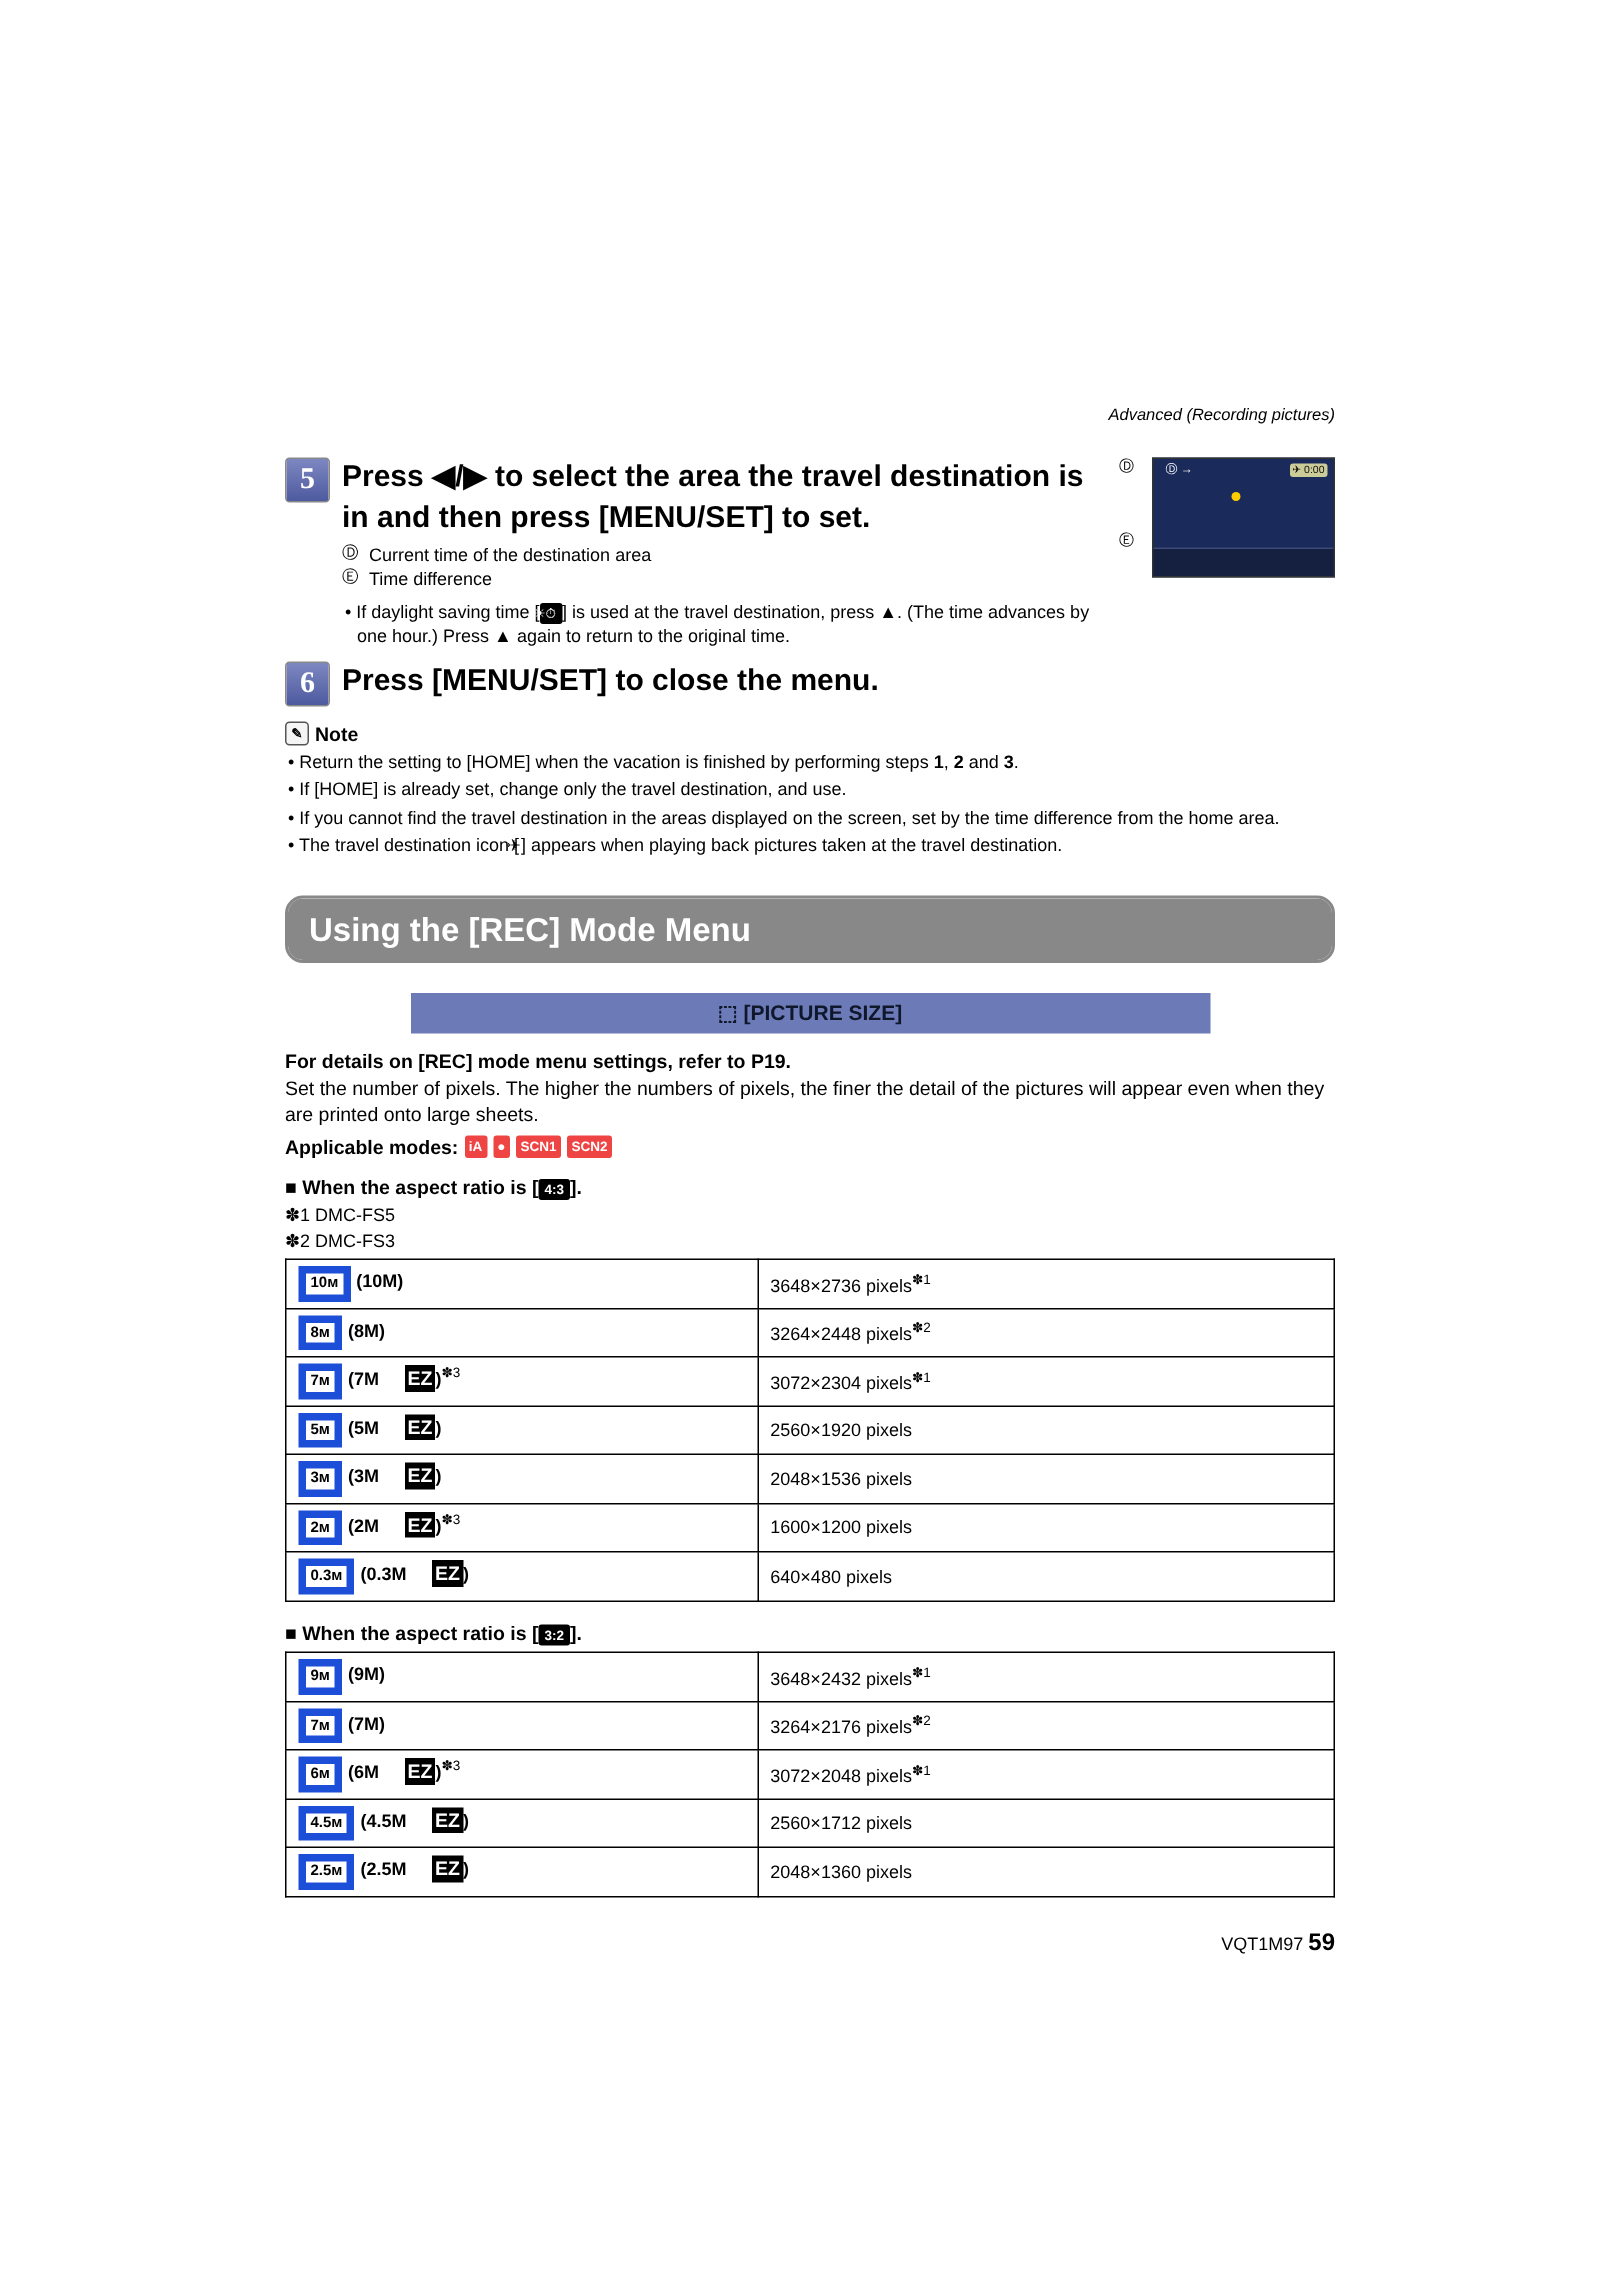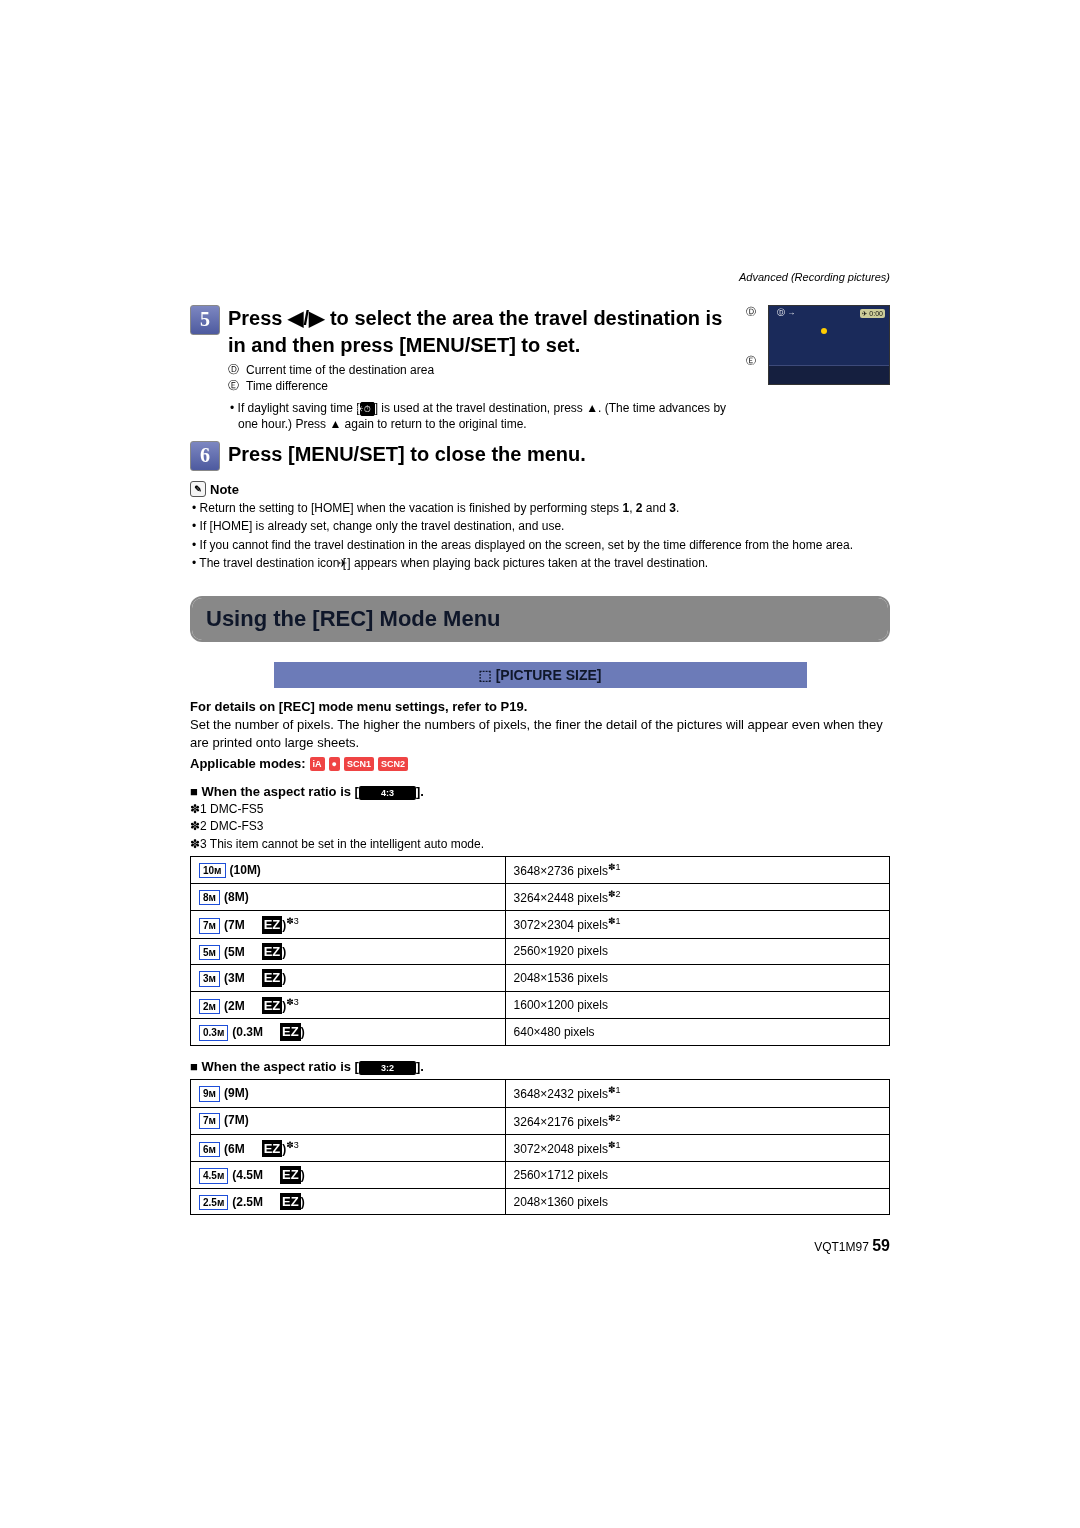--- a/index.html
+++ b/index.html
@@ -15,31 +15,31 @@
 .bul{padding-left:10px;text-indent:-8px;font-size:12px;margin:2px 0}
 .map-thumb{width:120px;height:78px;background:#1a2a5a;border:1px solid #333;flex-shrink:0;position:relative;margin-left:4px}
 .map-thumb::after{content:"";position:absolute;left:0;right:0;bottom:0;height:18px;background:#151f3f;border-top:1px solid #3d4a7a}
 .map-dot{position:absolute;width:6px;height:6px;background:#ffcc00;border-radius:50%;top:22px;left:52px}
 .map-de{position:absolute;left:8px;top:2px;font-size:8px;color:#fff}
 .map-clock{position:absolute;right:4px;top:3px;font-size:7px;color:#111;background:#cc9;padding:0 2px;border-radius:2px}
 .map-bottom{position:absolute;left:4px;bottom:2px;font-size:7px;color:#fff;letter-spacing:0}
 .note-hd{display:flex;align-items:center;gap:4px;font-weight:bold;margin-top:10px}
 .note-icon{width:14px;height:14px;border:1px solid #555;border-radius:3px;display:inline-flex;align-items:center;justify-content:center;font-size:9px;background:#f5f5f5}
 .section-box{border:2px solid #888;border-radius:12px;margin-top:25px;overflow:hidden}
-.section-title{background:#888;color:#0f172a;font-size:22px;font-weight:bold;padding:6px 14px}
+.section-title{background:#888;color:#ffffff;font-size:22px;font-weight:bold;padding:6px 14px}
 .blue-bar{background:#6c7bb8;color:#0f172a;font-weight:bold;font-size:14px;text-align:center;padding:4px;margin:20px auto 10px;width:75%}
 .sub-bold{font-weight:bold;font-size:13px;margin-top:6px}
 .modes-row{display:flex;align-items:center;gap:4px;margin:4px 0 10px}
 .mode-chip{background:#ef4444;color:#fff;font-size:9px;padding:1px 3px;border-radius:2px;font-weight:bold}
-.aspect{display:inline-block;background:#000;color:#fff;font-size:9px;padding:1px 22px;border-radius:2px;font-weight:bold}
+.aspect{display:inline-block;background:#000;color:#fff;font-size:9px;padding:1px 4px;border-radius:2px;font-weight:bold}
 .starline{font-size:12px;margin:1px 0}
 table{width:100%;border-collapse:collapse;margin-top:4px;font-size:12px}
 td{border:1px solid #000;padding:4px 8px}
 td:first-child{width:45%}
-.size-icon{display:inline-block;border:1px solid #1d4ed8;padding:0 3px;font-size:10px;font-weight:bold;margin-right:4px;background:#fff}
+.size-icon{display:inline-block;border:5px solid #1d4ed8;padding:0 3px;font-size:10px;font-weight:bold;margin-right:4px;background:#fff}
 .ez{display:inline-block;background:#000;color:#fff;font-size:13px;padding:0 2px;font-weight:bold;margin-left:17px}
 sup{font-size:9px}
 .footer{margin-top:20px;font-size:12px;text-align:right}
 .pn{font-weight:bold;font-size:16px}
 .arrows{font-family:Arial}
 .icon-box{display:inline-block;border:1px solid #000;background:#000;color:#fff;font-size:9px;padding:0 3px;border-radius:2px}
 .plane{display:inline-block;font-size:11px}
 </style>
 </head>
 <body>
@@ -108,21 +108,20 @@
     <span class="mode-chip">●</span>
     <span class="mode-chip">SCN1</span>
     <span class="mode-chip">SCN2</span>
   </div>
 
   <div class="sub-bold">
     <span>■ When the aspect ratio is [</span><span class="aspect">4:3</span><span>].</span>
   </div>
   <div class="starline">✽1 DMC-FS5</div>
   <div class="starline">✽2 DMC-FS3</div>
-  <div class="starline">✽3 This item cannot be set in the intelligent auto mode.</div>
 
   <table>
       <tbody id="tb43">
         <tr>
           <td><span class="size-icon">10ᴍ</span><b>(10M)</b></td>
           <td>3648×2736 pixels<sup>✽1</sup></td>
         </tr>
         <tr>
           <td><span class="size-icon">8ᴍ</span><b>(8M)</b></td>
           <td>3264×2448 pixels<sup>✽2</sup></td>

